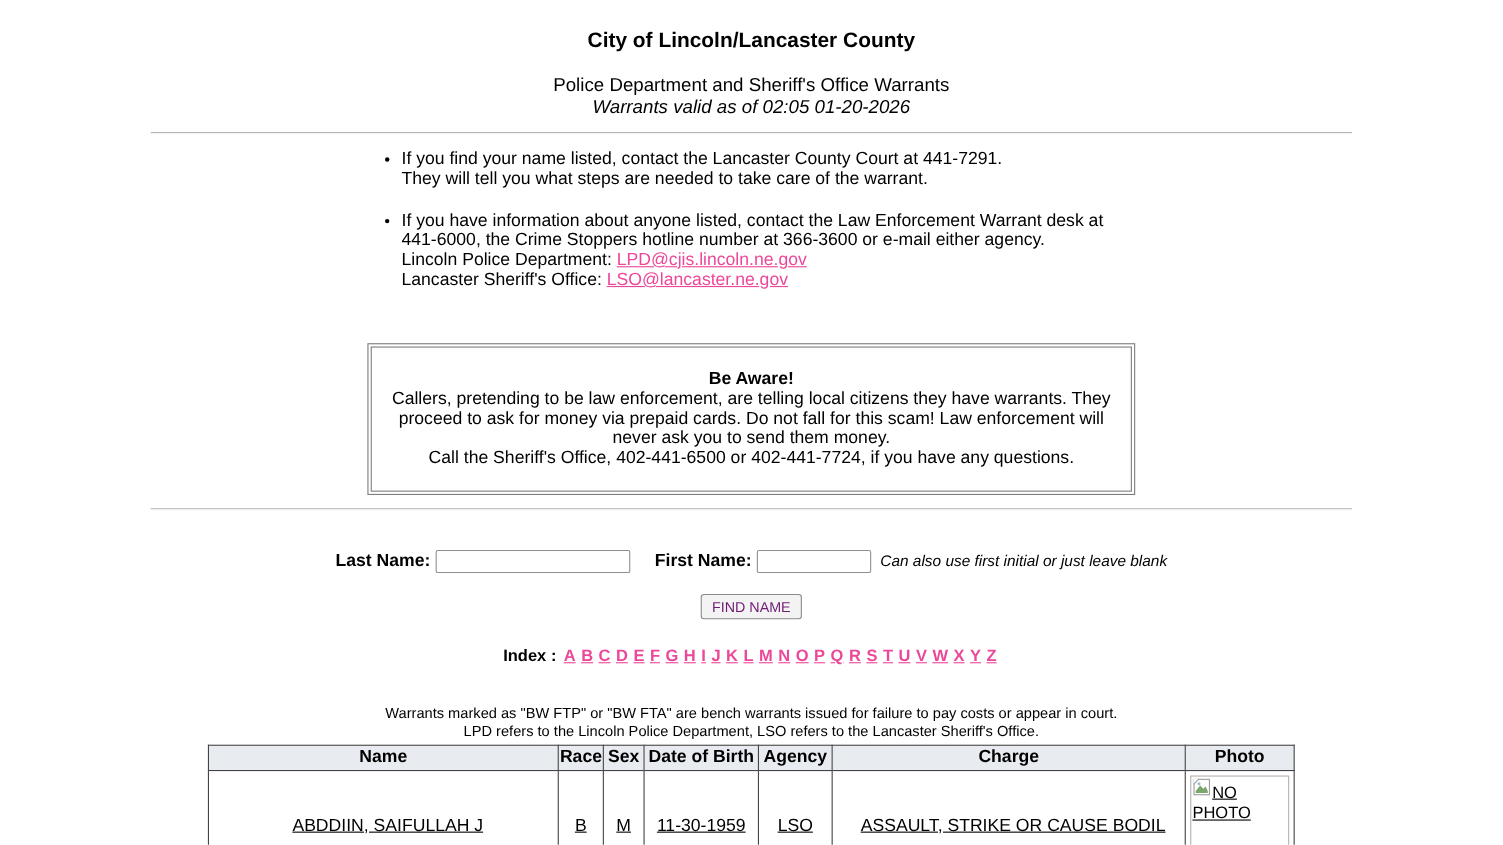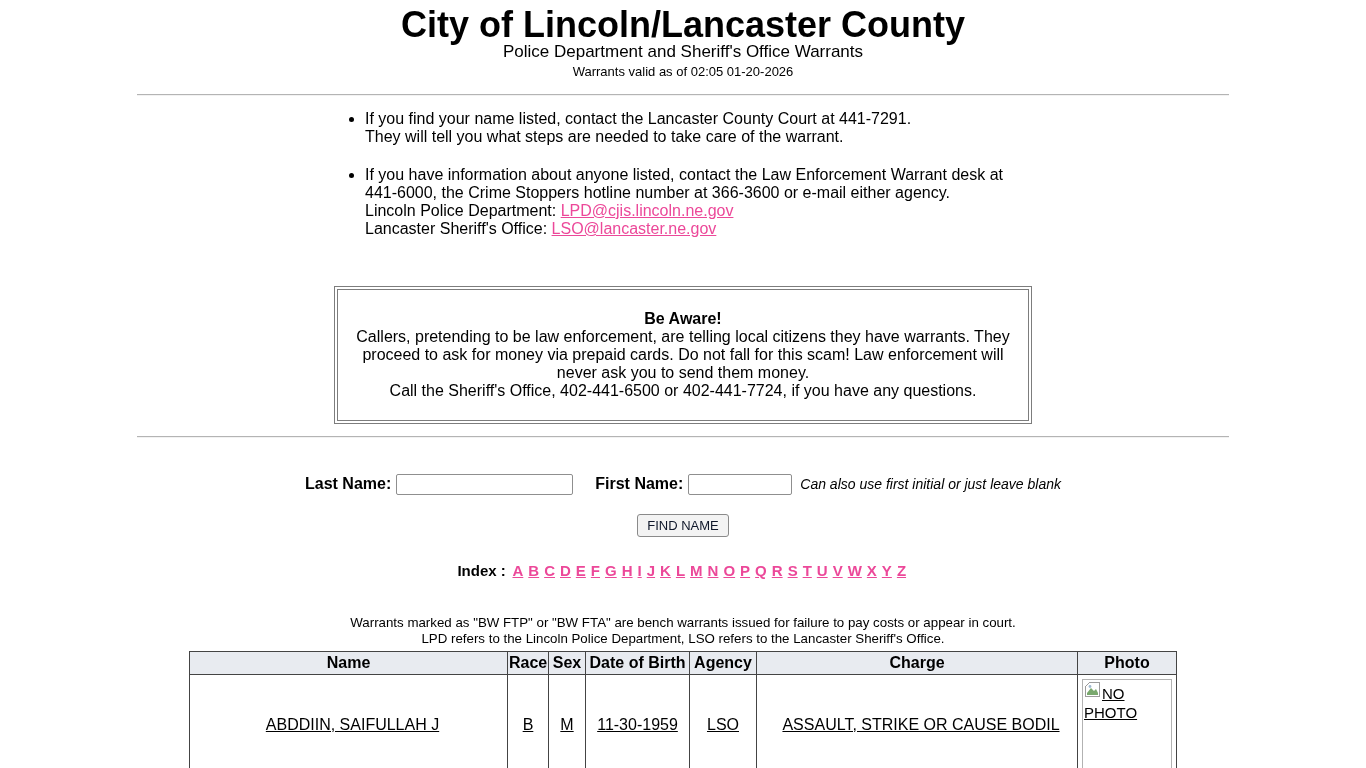--- a/index.html
+++ b/index.html
@@ -7,23 +7,23 @@
     margin: 0; padding: 0;
     width: 1366px; height: 768px;
     overflow: hidden;
     background: #fff;
     color: #000;
     font-family: "Liberation Sans", sans-serif;
     font-size: 16px;
   }
   .page { padding-top: 8px; text-align: center; }
 
-  .title { font-size: 36px; font-weight: bold; line-height: 34px; margin: 0; }
+  .title { font-size: 19px; font-weight: bold; line-height: 34px; margin: 13px; }
   .subtitle { font-size: 17px; line-height: 20px; }
-  .valid { font-size: 13px; line-height: 20px; }
+  .valid { font-size: 17px; line-height: 20px; font-style: italic; }
 
   hr.rule {
     border: none;
     border-top: 1px solid #b4b4b4;
     border-bottom: 1px solid #f2f2f2;
     width: 80%;
     margin: 12px auto;
   }
 
   a { color: #ec4899; text-decoration: underline; }
@@ -67,21 +67,21 @@
     vertical-align: middle;
   }
   .last-input { width: 177px; margin-left: 5px; margin-right: 22px; }
   .first-input { width: 104px; margin-left: 5px; margin-right: 8px; }
   .hint { font-style: italic; font-size: 14px; }
 
   .btn-row { margin-top: 19px; }
   .find-btn {
     font-family: "Liberation Sans", sans-serif;
     font-size: 13px;
-    color: #0f172a;
+    color: #701a75;
     background: #f3f3f3;
     border: 1px solid #8a8a8a;
     border-radius: 3px;
     padding: 3px 9px;
   }
 
   .index-row { margin-top: 25px; font-size: 15px; font-weight: bold; }
   .index-row a { margin: 0 2.5px; }
 
   .notes { margin-top: 36px; font-size: 13.3px; line-height: 15.5px; }

